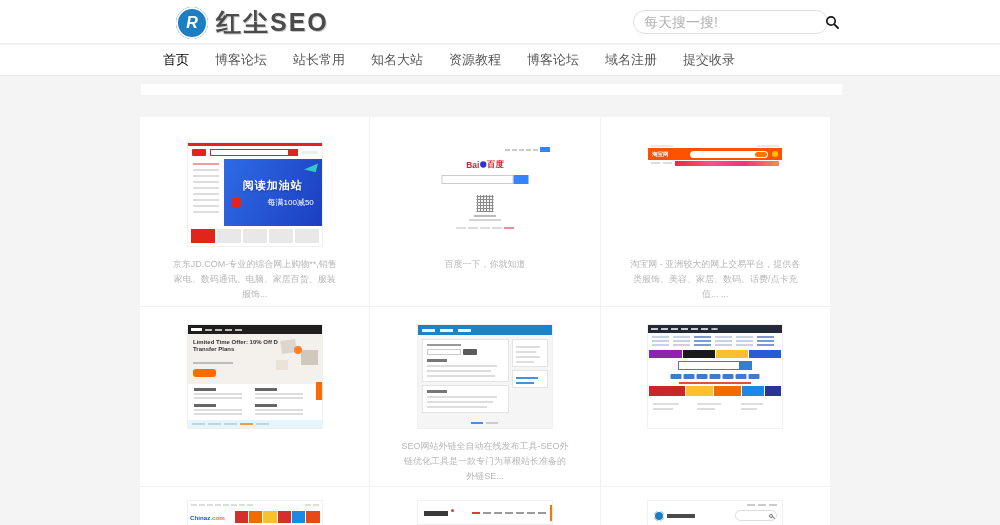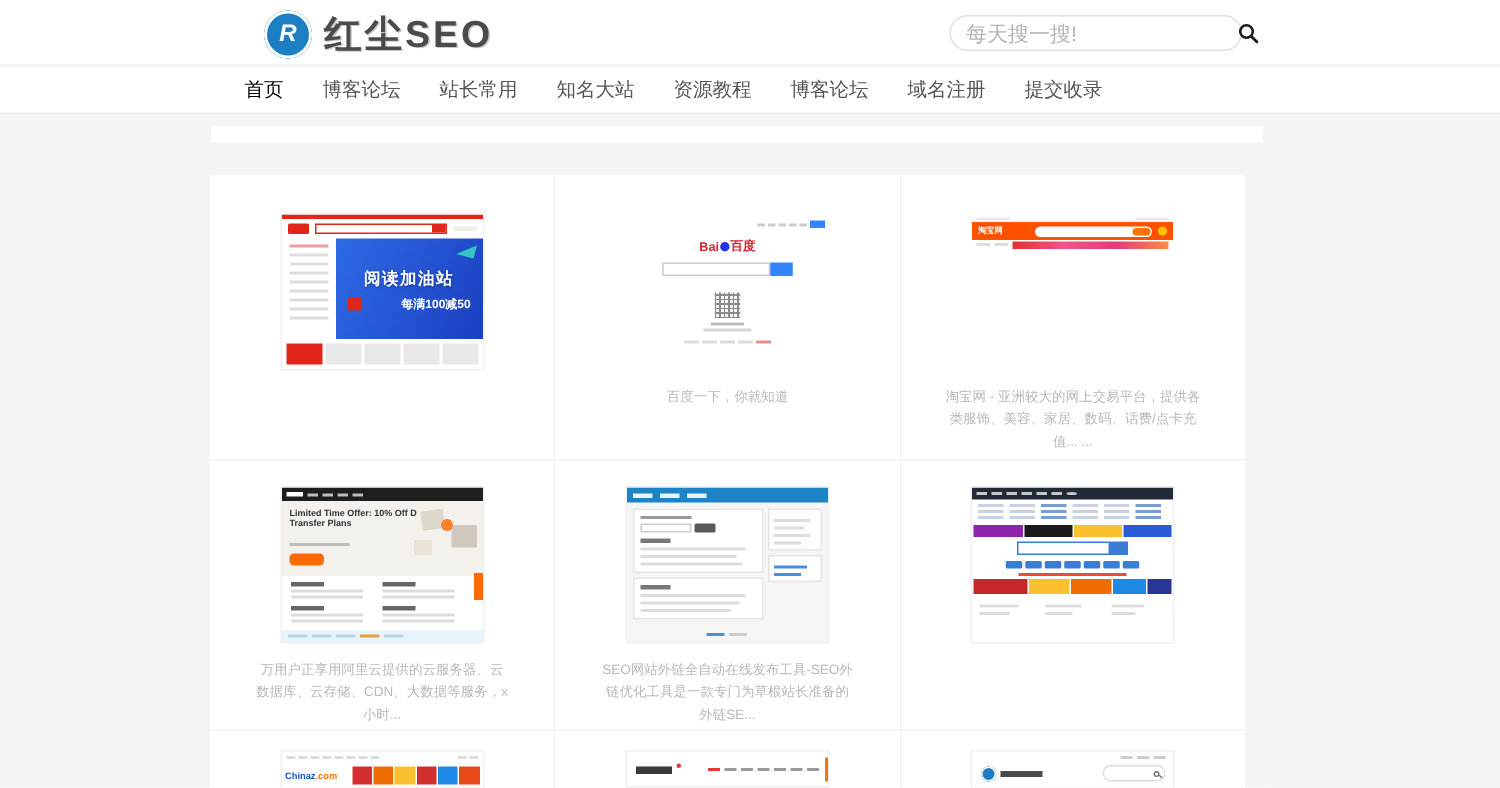--- a/index.html
+++ b/index.html
@@ -54,21 +54,21 @@
   .jd-side { width:36px; padding:4px 5px; display:flex; flex-direction:column; gap:4px; }
   .jd-side i { height:2px; background:#ddd; }
   .jd-side i:first-child { background:#e9a0a0; }
   .jd-banner { flex:1; background:linear-gradient(115deg,#2e6be6,#1b3fc0); position:relative; display:flex; flex-direction:column;
                align-items:center; justify-content:center; gap:4px; overflow:hidden; }
   .jd-banner::before { content:''; position:absolute; top:3px; right:5px; width:0; height:0;
                border-left:12px solid transparent; border-bottom:9px solid #35d5c0; transform:rotate(14deg); opacity:.9; }
   .jd-bt { color:#fff; font-size:11px; font-weight:bold; letter-spacing:1px; text-shadow:0 1px 2px rgba(0,0,0,.35); white-space:nowrap; }
   .jd-promo { display:flex; align-items:center; gap:3px; }
   .jd-promo-tag { width:9px; height:9px; background:#e1251b; border-radius:1px; }
-  .jd-pt { color:#fff; font-size:8px; font-weight:bold; white-space:nowrap;margin-left:24px; }
+  .jd-pt { color:#fff; font-size:8px; font-weight:normal; white-space:nowrap;margin-left:24px; }
   .jd-strip { height:20px; display:flex; gap:2px; padding:3px; }
   .jd-strip i { flex:1; background:#e8e8e8; }
   .jd-strip i:first-child { background:#e1251b; }
 
   
   .t-tb { height:23px; box-shadow:none; }
   .tb-top { height:5px; display:flex; justify-content:space-between; align-items:center; padding:0 3px; }
   .tb-top i { width:22px; height:2px; background:#e9e9e9; }
   .tb-bar { height:12px; background:#ff5100; display:flex; align-items:center; gap:4px; padding:0 4px; }
   .tb-logo { color:#fff; font-size:10px; font-weight:bold; white-space:nowrap; transform:scale(.55); transform-origin:left center; width:34px; flex:none; }
@@ -262,20 +262,21 @@
           </div>
           <div class="jd-strip">
             <i></i>
               <i></i>
               <i></i>
               <i></i>
               <i></i>
           </div>
         </div>
       </div>
+      <div class="caption">京东JD.COM-专业的综合网上购物**,销售家电、数码通讯、电脑、家居百货、服装服饰...</div>
     </div>
 
     <div class="cell">
       <div class="thumb-area">
         <div class="thumb t-bd" style="box-shadow:none">
           <div class="bd-top">
               <i></i>
               <i></i>
               <i></i>
               <i></i>
@@ -378,21 +379,20 @@
           <i class="al-tab"></i>
           <div class="al-note">
               <i></i>
               <i></i>
               <i></i>
               <i></i>
               <i></i>
             </div>
         </div>
       </div>
-      <div class="caption">万用户正享用阿里云提供的云服务器、云数据库、云存储、CDN、大数据等服务，x小时...</div>
     </div>
 
     <div class="cell">
       <div class="thumb-area">
         <div class="thumb t-st">
           <div class="st-head">
               <i></i>
               <i></i>
               <i></i>
             </div>

